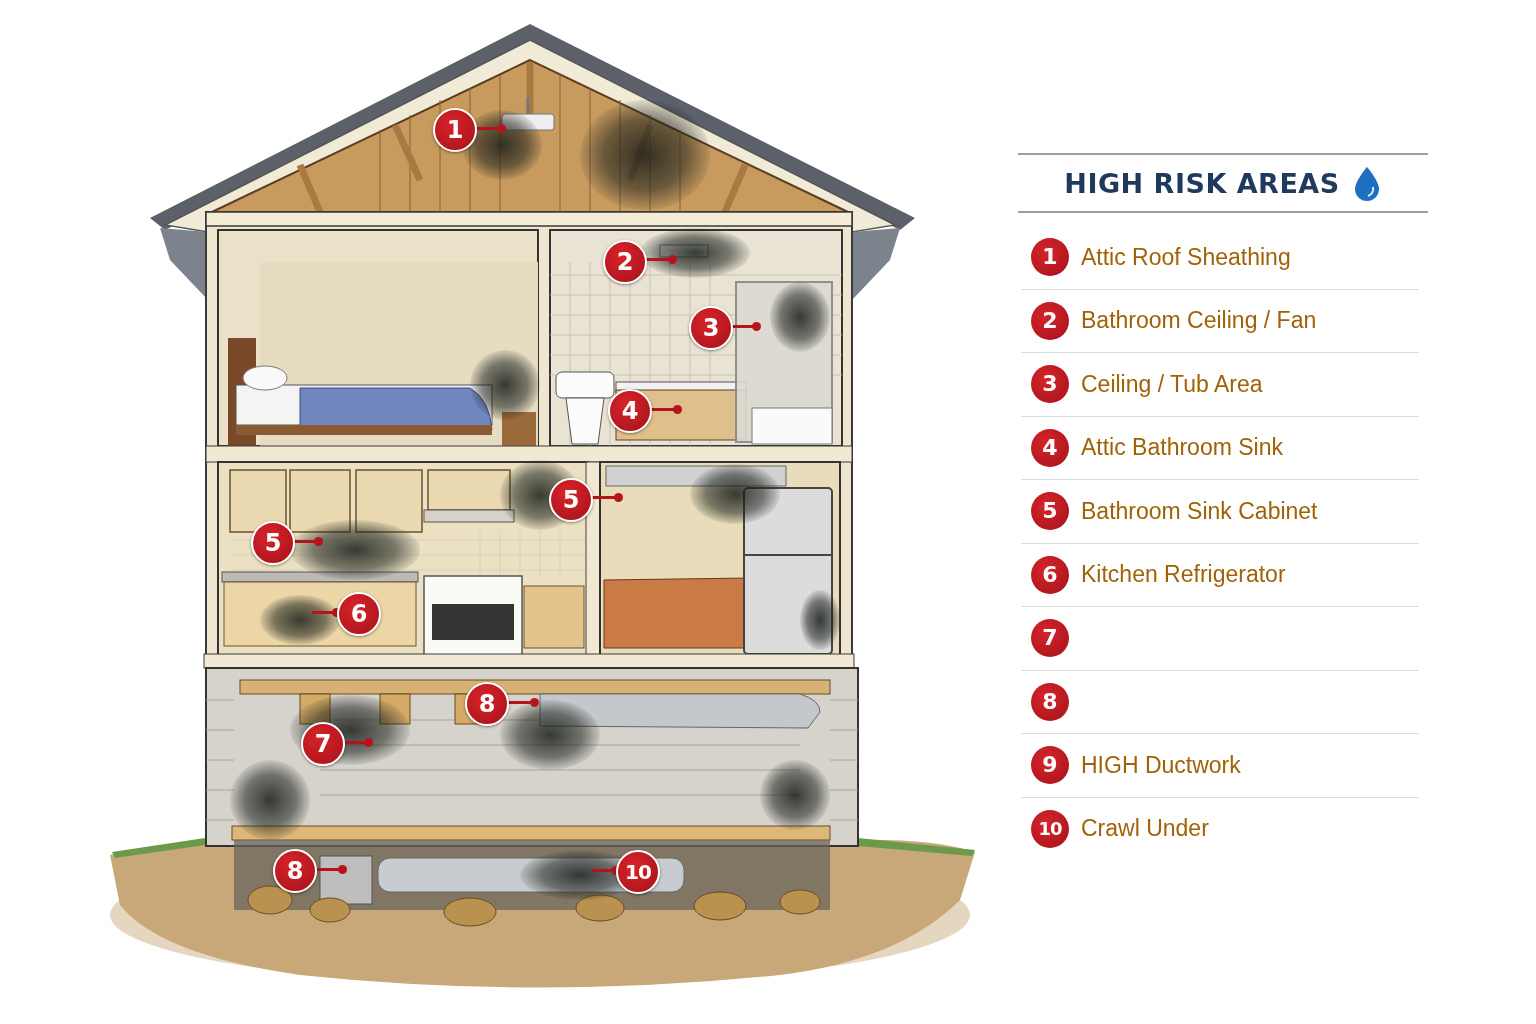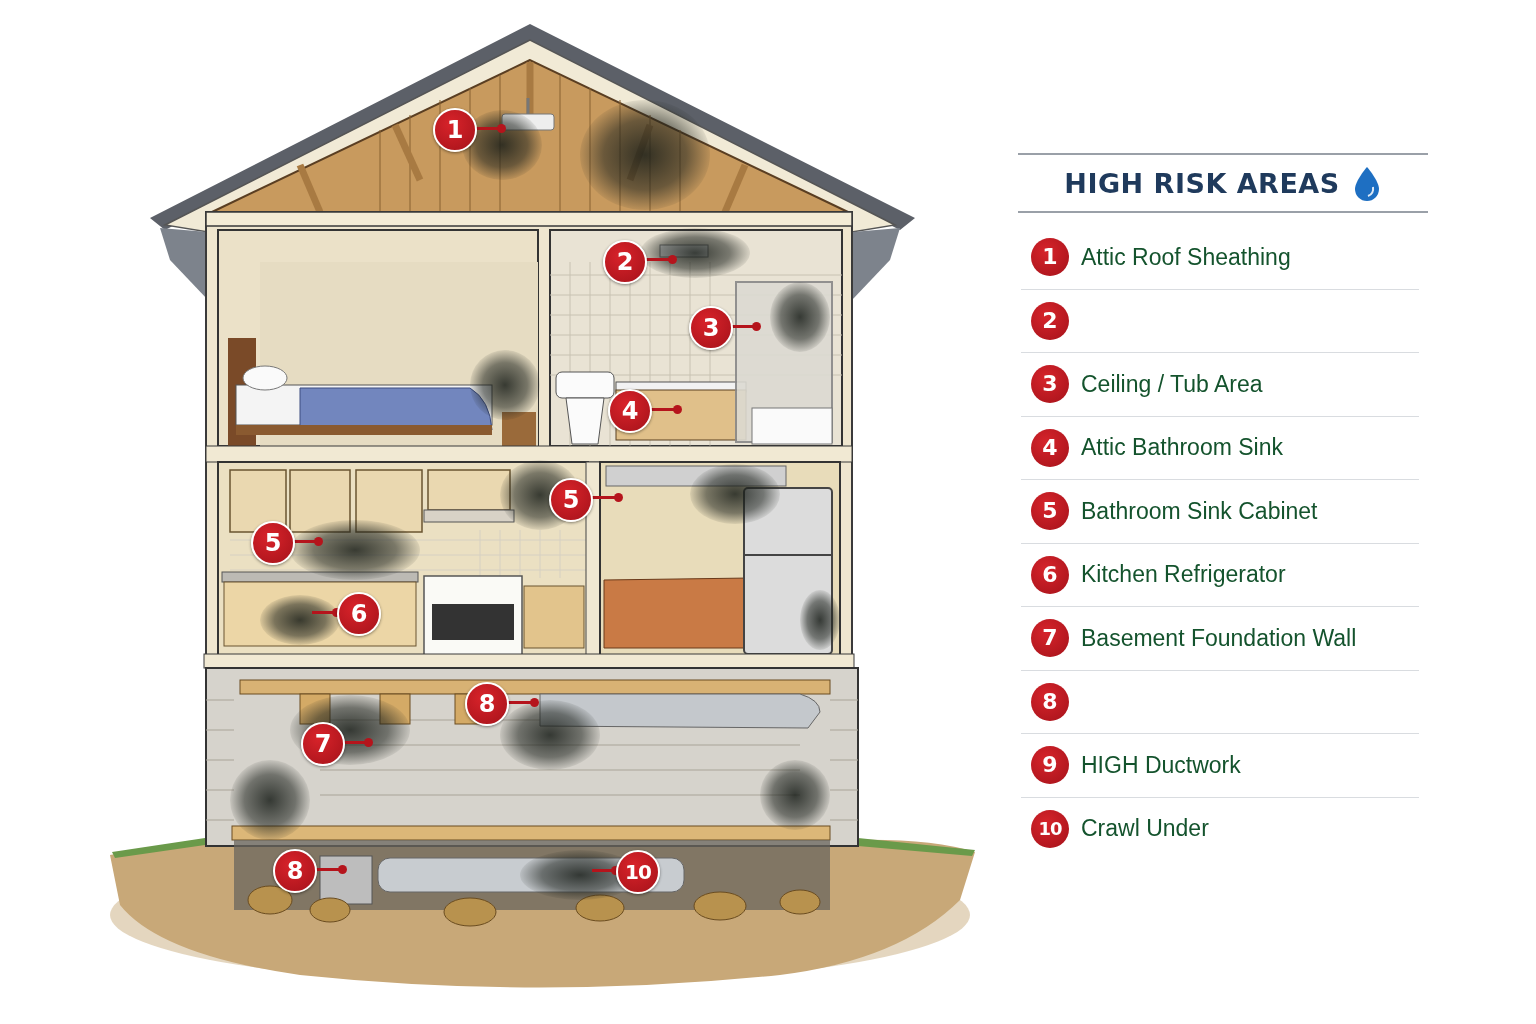--- a/index.html
+++ b/index.html
@@ -15,21 +15,21 @@
   
   #legend { position:absolute; left:1018px; top:153px; width:410px; }
   .legend-rule { height:2px; background:#9aa0a8; }
   .legend-title { height:56px; display:flex; align-items:center; justify-content:center; gap:12px; }
   .legend-title span.t { font-family:"DejaVu Sans", sans-serif; font-weight:bold; font-size:27px; color:#1f3a5c; letter-spacing:0.5px; }
   .legend-list { margin-top:13px; }
   .legend-item { height:62.5px; display:flex; align-items:center; border-bottom:1.5px solid #d9dce0; width:398px; margin-left:3px; }
   .legend-item:last-child { border-bottom:none; }
   .legend-badge { width:38px; height:38px; border-radius:50%; background:radial-gradient(circle at 40% 35%, #d6242b, #a5121a); color:#fff; font-weight:bold; font-size:22px; line-height:38px; text-align:center; margin-left:10px; margin-right:12px; flex:none; }
   .legend-badge.small { font-size:18px; letter-spacing:-1px; }
-  .legend-label { font-family:"Liberation Sans", sans-serif; font-size:23px; color:#14532d; }
+  .legend-label { font-family:"Liberation Sans", sans-serif; font-size:23px; color:#a16207; }
 </style>
 </head>
 <body>
 
 <div id="house">
   <svg class="abs" style="left:0;top:0" width="1000" height="1024" viewBox="0 0 1000 1024">
 
     <ellipse cx="540" cy="915" rx="430" ry="70" fill="#cdb48a" opacity="0.55"></ellipse>
     <path d="M110 855 Q200 838 230 840 L850 840 Q930 838 975 852 L960 900 Q900 960 780 975 Q540 1000 300 975 Q160 955 120 905 Z" fill="#c8a878"></path>
     <path d="M112 852 L205 838 L205 845 L115 858 Z" fill="#6a9a4a"></path>
@@ -242,40 +242,40 @@
   </div>
   <div class="legend-rule"></div>
 
   <div class="legend-list">
     <div class="legend-item">
       <div class="legend-badge">1</div>
       <span class="legend-label">Attic Roof Sheathing</span>
     </div>
     <div class="legend-item">
       <div class="legend-badge">2</div>
+      <span class="legend-label">Bathroom Ceiling / Fan</span>
     </div>
     <div class="legend-item">
       <div class="legend-badge">3</div>
       <span class="legend-label">Ceiling / Tub Area</span>
     </div>
     <div class="legend-item">
       <div class="legend-badge">4</div>
       <span class="legend-label">Attic Bathroom Sink</span>
     </div>
     <div class="legend-item">
       <div class="legend-badge">5</div>
       <span class="legend-label">Bathroom Sink Cabinet</span>
     </div>
     <div class="legend-item">
       <div class="legend-badge">6</div>
       <span class="legend-label">Kitchen Refrigerator</span>
     </div>
     <div class="legend-item">
       <div class="legend-badge">7</div>
-      <span class="legend-label">Basement Foundation Wall</span>
     </div>
     <div class="legend-item">
       <div class="legend-badge">8</div>
     </div>
     <div class="legend-item">
       <div class="legend-badge">9</div>
       <span class="legend-label">HIGH Ductwork</span>
     </div>
     <div class="legend-item">
       <div class="legend-badge small">10</div>

